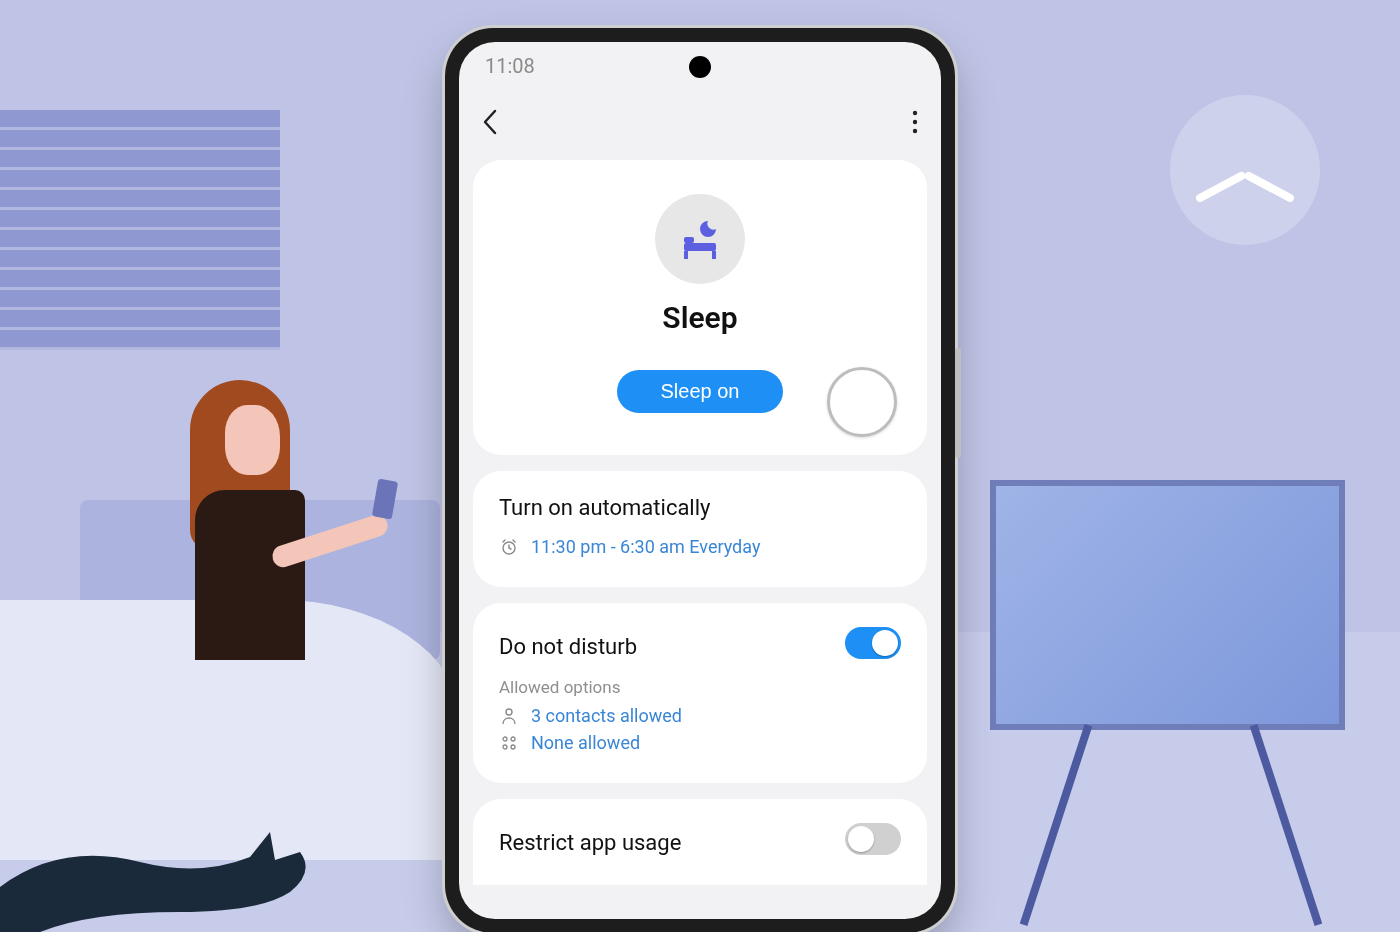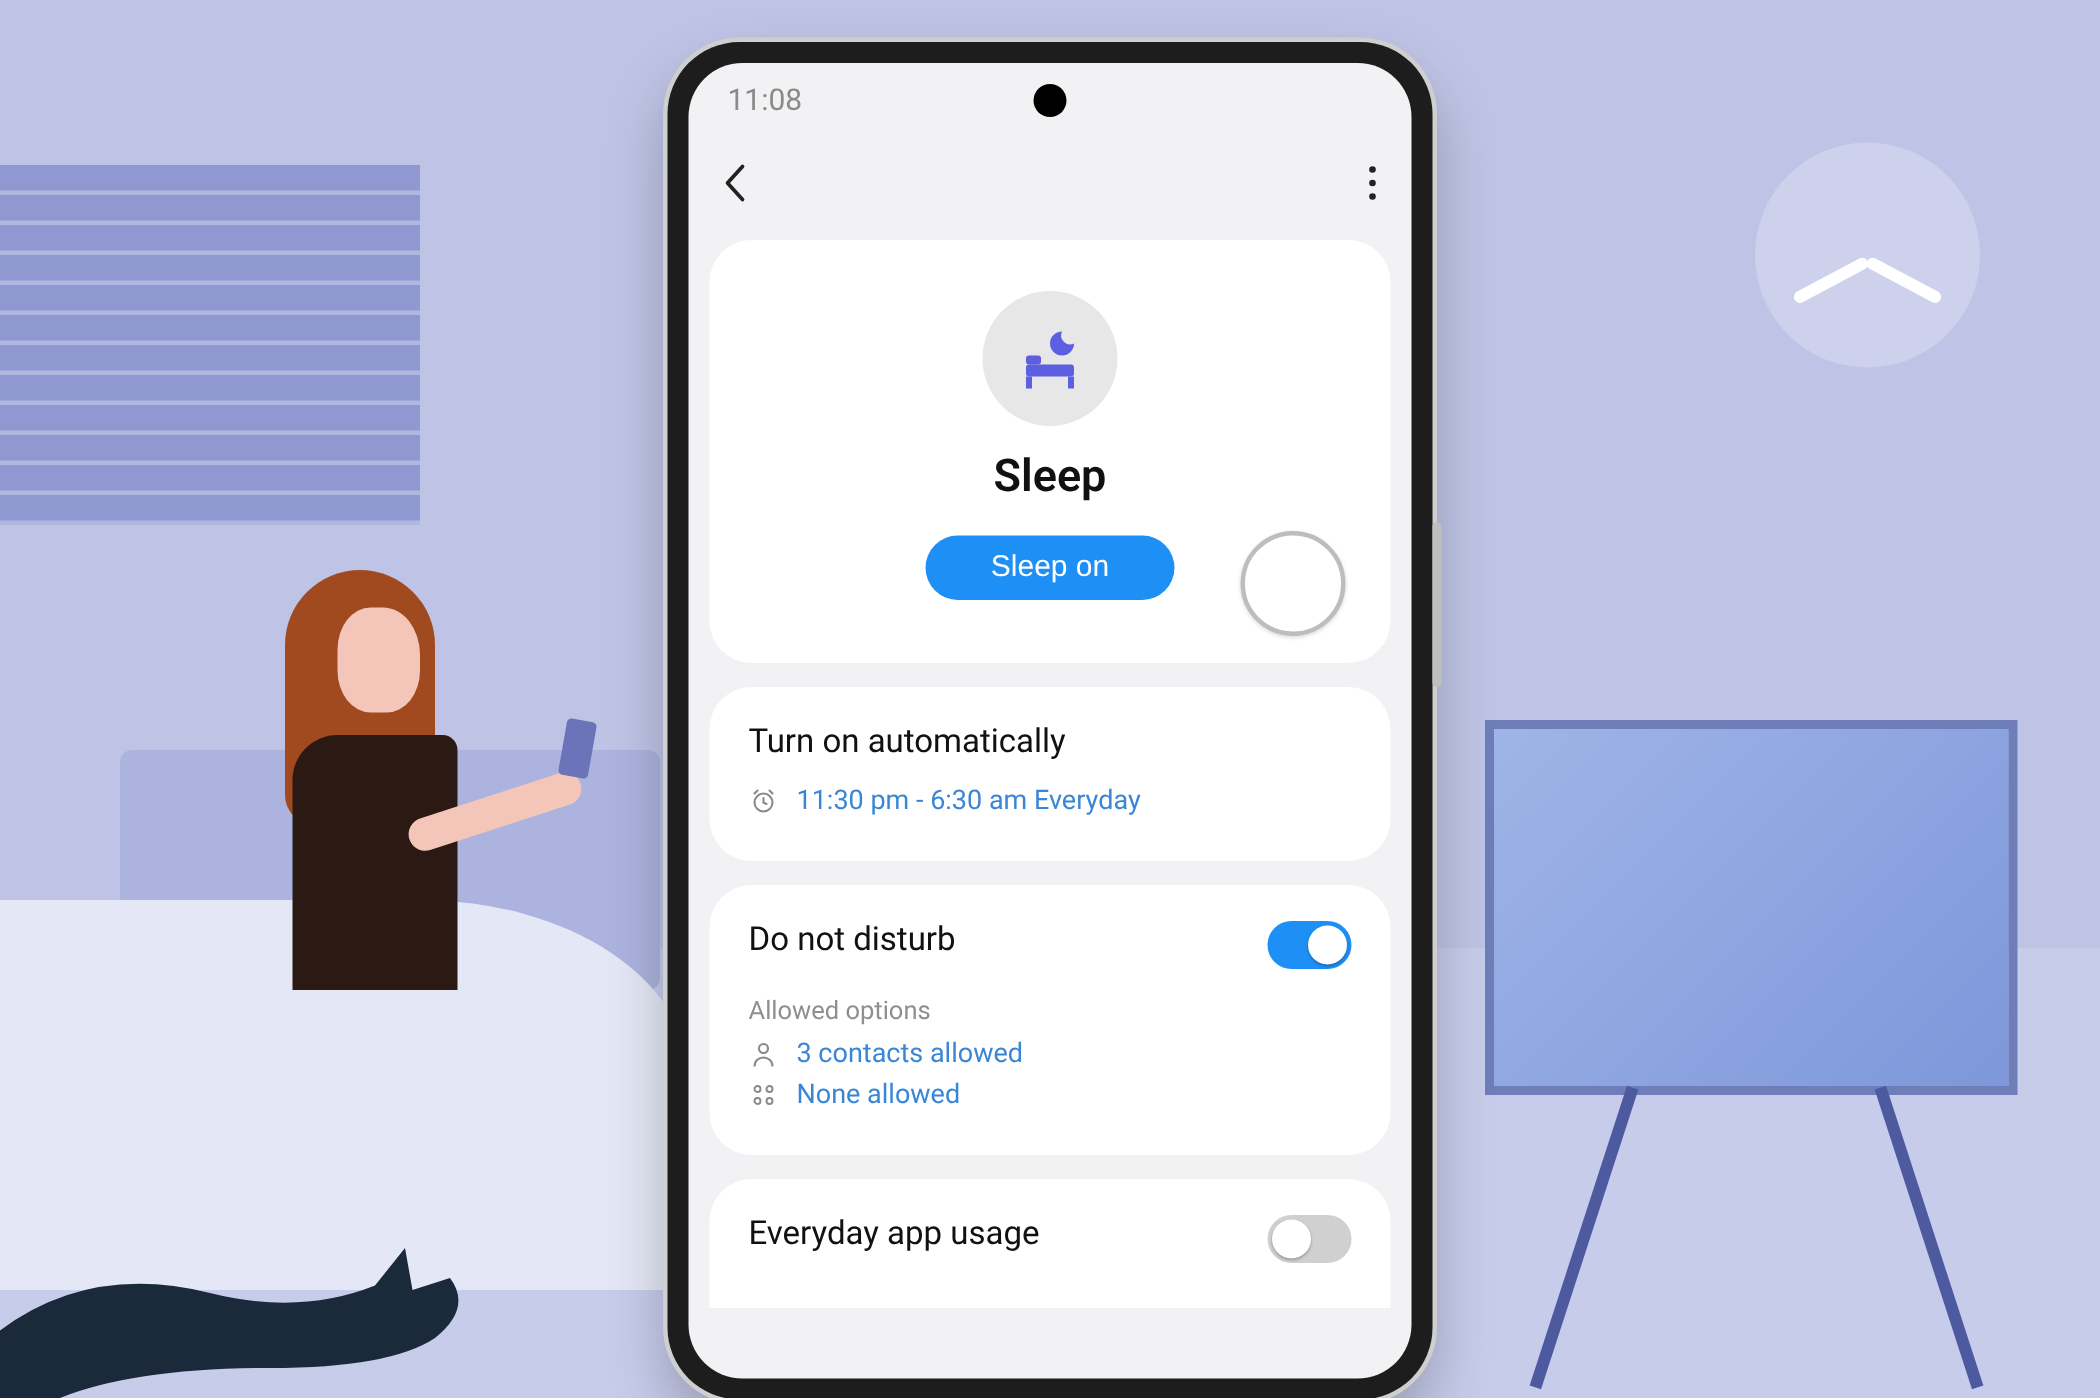--- a/index.html
+++ b/index.html
@@ -30,26 +30,26 @@
   
   .phone-frame { position:absolute; left:50%; top:28px; transform:translateX(-50%); width:510px; height:905px; background:#1d1d1d; border-radius:48px; padding:14px; box-shadow:0 0 0 3px #cfcfcf, 0 20px 40px rgba(0,0,0,.25); }
   .phone-side-btn { position:absolute; right:-6px; top:320px; width:6px; height:110px; background:#bfbfbf; border-radius:3px; }
   .phone-screen { position:relative; width:100%; height:100%; background:#f2f2f4; border-radius:36px; overflow:hidden; }
   .notch { position:absolute; left:50%; top:14px; transform:translateX(-50%); width:22px; height:22px; background:#000; border-radius:50%; z-index:5;}
   .status { height:52px; padding:12px 26px 0; color:#8a8a8a; font-size:20px;}
   .topbar { display:flex; align-items:center; justify-content:space-between; height:56px; padding:0 22px; }
   .topbar .back svg, .topbar .more svg { display:block; }
   .header-card { background:#fff; border-radius:28px; margin:10px 14px 16px; padding:34px 0 42px; text-align:center; position:relative;}
   .mode-icon { width:90px; height:90px; border-radius:50%; background:#e7e7e7; margin:0 auto 16px; display:flex; align-items:center; justify-content:center;}
-  .mode-title { font-size:30px; font-weight:600; color:#111; margin-bottom:22px;}
+  .mode-title { font-size:30px; font-weight:600; color:#111; margin-bottom:35px;}
   .turn-on { display:inline-block; background:#1e90f5; color:#fff; font-size:20px; font-weight:500; padding:10px 44px; border-radius:999px; border:none; cursor:pointer;}
   .touch-ind { position:absolute; right:30px; bottom:18px; width:70px; height:70px; border-radius:50%; background:#fff; border:3px solid #bdbdbd; box-shadow:0 1px 3px rgba(0,0,0,.15);}
   .section { background:#fff; border-radius:28px; margin:0 14px 16px; padding:24px 26px; }
   .section-title { font-size:22px; color:#111; font-weight:400; margin-bottom:16px;}
-  .row-head { display:flex; align-items:flex-start; justify-content:space-between;gap:37px; }
+  .row-head { display:flex; align-items:flex-end; justify-content:space-between;gap:37px; }
   .line { display:flex; align-items:center; gap:12px; color:#3a86d6; font-size:18px; margin:6px 0;}
   .line .ico { width:20px; display:flex; justify-content:center; color:#8a8a8a;}
   .sub-label { color:#8f8f8f; font-size:17px; margin:18px 0 8px;}
   .toggle { position:relative; width:56px; height:32px; border-radius:999px; background:#d0d0d0; cursor:pointer; flex-shrink:0;}
   .toggle .knob { position:absolute; top:3px; left:3px; width:26px; height:26px; border-radius:50%; background:#fff; box-shadow:0 1px 2px rgba(0,0,0,.3); transition:.15s;}
   .toggle.on { background:#1e90f5; }
   .toggle.on .knob { left:27px; }
   .sect-last { border-radius:28px 28px 0 0; margin-bottom:0; padding-bottom:30px;}
 </style>
 </head>
@@ -168,21 +168,21 @@
                 <circle cx="4" cy="12" r="2" stroke="#8a8a8a" stroke-width="1.3" fill="none"></circle>
                 <circle cx="12" cy="12" r="2" stroke="#8a8a8a" stroke-width="1.3" fill="none"></circle>
               </svg>
           </span>
           <span>None allowed</span>
         </div>
       </div>
 
       <div class="section sect-last">
         <div class="row-head">
-          <div class="section-title" style="margin-bottom:0">Everyday app usage</div>
+          <div class="section-title" style="margin-bottom:0">Restrict app usage</div>
           <div class="toggle">
               <div class="knob"></div>
             </div>
         </div>
       </div>
 
     </div>
   </div>
 </div>
 

